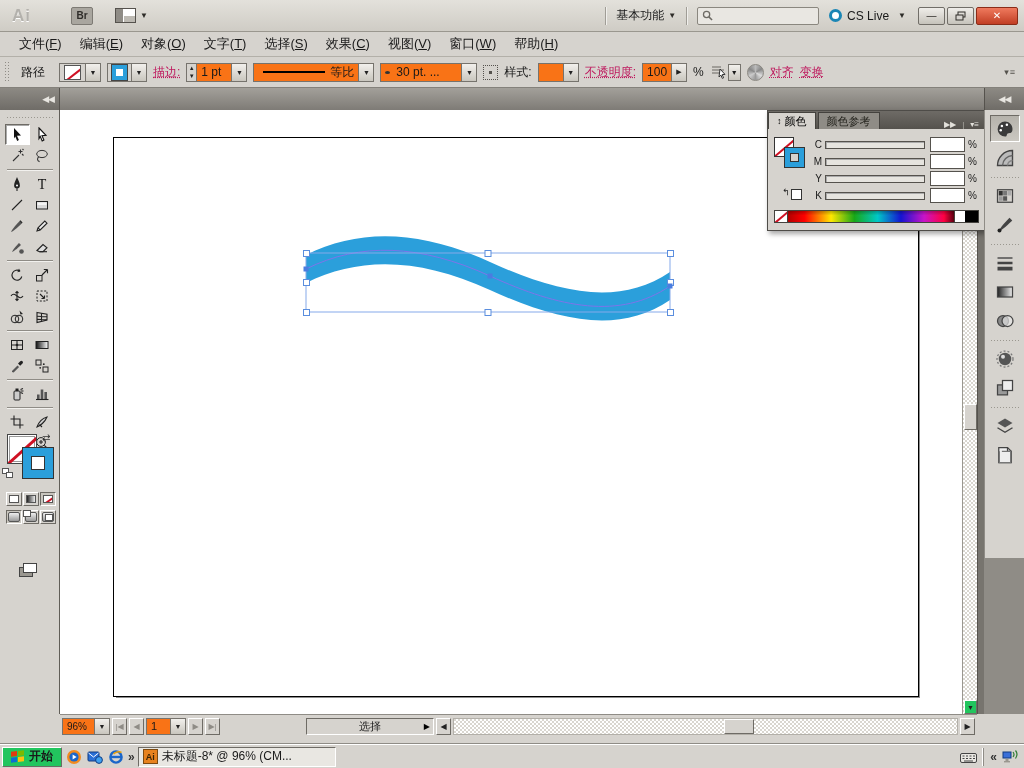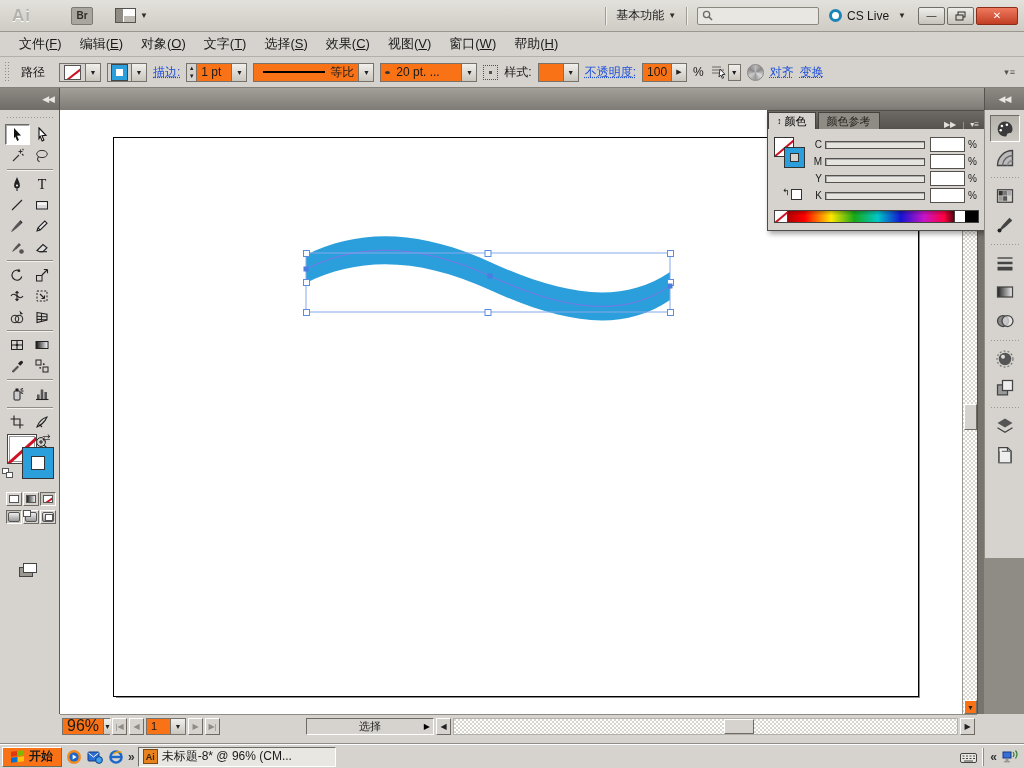--- a/index.html
+++ b/index.html
@@ -1,21 +1,21 @@
 <!DOCTYPE html>
 <html style="--accent: #2b9fdb;"><head>
 <meta charset="utf-8">
 <style>
   * { margin:0; padding:0; box-sizing:border-box; }
   html,body { width:1024px; height:768px; overflow:hidden; }
   body { font-family:"Liberation Sans","DejaVu Sans",sans-serif; font-size:12px; color:#1a1a1a; background:#d6d3ce; position:relative; }
   .abs { position:absolute; }
 
   
-  .out { background:#f97316; border:1px solid; border-color:#fff #6e6b65 #6e6b65 #fff; }
+  .out { background:#22c55e; border:1px solid; border-color:#fff #6e6b65 #6e6b65 #fff; }
 
   
   #titlebar { left:0; top:0; width:1024px; height:32px; background:linear-gradient(#e3e1db,#cfccc5); border-bottom:1px solid #9a978f; display:flex; align-items:center; }
   #ai-logo { font-weight:bold; font-size:17px; color:#b3b1ac; text-shadow:0 1px 0 #fff; margin-left:12px; letter-spacing:1px;}
   #br-btn { margin-left:40px; width:22px; height:18px; background:#a9a69f; border:1px solid #7d7a74; color:#2e2c29; font-size:10px; font-weight:bold; display:flex; align-items:center; justify-content:center; border-radius:2px;}
   #ws-icon { margin-left:22px; width:21px; height:15px; border:1px solid #55524d; background:#fff; position:relative;}
   #ws-icon::before{content:""; position:absolute; left:0; top:0; width:7px; height:13px; background:#8f8c86;}
   #ws-icon::after{content:""; position:absolute; left:8px; top:7px; width:11px; height:6px; background:#bdbab3;}
   .dd-arrow { font-size:8px; color:#2e2c29; margin-left:4px;}
   .tb-sep { width:1px; height:18px; background:#a09d96; box-shadow:1px 0 0 #f0efec; margin:0 10px;}
@@ -28,21 +28,21 @@
   #winbtns { margin-right:6px; display:flex;}
 
   
   #menubar { left:0; top:32px; width:1024px; height:25px; background:#d6d3ce; border-bottom:1px solid #b3b0a9; display:flex; align-items:center; padding-left:10px; font-size:13px;}
   .menu-item { padding:3px 9px; }
   .menu-item u { text-decoration:underline; }
 
   
   #controlbar { left:0; top:57px; width:1024px; height:31px; background:#d6d3ce; border-bottom:1px solid #84817b; display:flex; align-items:center; gap:6px; padding-left:4px; }
   #cb-grip { width:7px; height:22px; background-image:radial-gradient(#8f8c86 28%, transparent 30%); background-size:3px 3px;}
-  .link { color:#1d4ed8; text-decoration:underline dotted; }
+  .link { color:#be185d; text-decoration:underline dotted; }
   .combo { display:flex; align-items:stretch; border:1px solid #76736d; background:#f97316; height:19px;}
   .combo .val { display:flex; align-items:center; padding:0 4px; }
   .combo .btn { width:15px; background:linear-gradient(#f2f0ec,#c9c6be); border-left:1px solid #76736d; display:flex; align-items:center; justify-content:center; font-size:7px; color:#222;}
   .swatch-none { width:17px; height:15px; background:#fff; border:1px solid #555; position:relative; overflow:hidden;}
   .swatch-none::after { content:""; position:absolute; left:-3px; top:6px; width:28px; height:2px; background:#cf1124; transform:rotate(-38deg);}
   .swatch-stroke { width:15px; height:15px; border:4px solid var(--accent); outline:1px solid #444; background:#fff;}
   .stepper { display:flex; flex-direction:column; width:11px; border:1px solid #76736d; background:#d6d3ce;}
   .stepper span { flex:1; font-size:6px; line-height:8px; text-align:center; color:#222;}
   .lineprev { width:62px; height:2px; background:#000; margin:0 5px;}
   #ref-point-icon { width:15px; height:15px; border:1px dotted #55524d; position:relative;}
@@ -240,21 +240,21 @@
   <div class="combo">
     <span class="val">
         <span class="lineprev"></span>
         <span>等比</span>
       </span>
     <span class="btn">▼</span>
   </div>
   <div class="combo">
     <span class="val" style="width:80px; gap:6px;">
         <span style="width:5px;height:3px;background:#333;border-radius:50%;"></span>
-        <span>20 pt. ...</span>
+        <span>30 pt. ...</span>
       </span>
     <span class="btn">▼</span>
   </div>
   <div id="ref-point-icon"></div>
   <span>样式:</span>
   <div class="combo">
     <span class="val" style="width:24px;"></span>
     <span class="btn">▼</span>
   </div>
   <span class="link">不透明度:</span>
@@ -677,21 +677,21 @@
           <path d="M10 2v3h3" fill="none" stroke="#444"></path>
           <path d="M5.5 5h7v9h-9V5" fill="none" stroke="#777"></path>
         </svg>
       </div>
     </div>
   <div id="dock-tail"></div>
 </div>
 
 <div id="statusbar" class="abs">
   <div class="combo" id="zoom-combo">
-    <span class="val" style="flex:1; font-size:16px;border-radius:6px;">96%</span>
+    <span class="val" style="flex:1; font-size:10px;border-radius:6px;">96%</span>
     <span class="btn">▼</span>
   </div>
   <div class="nav-btn">|◀</div>
   <div class="nav-btn">◀</div>
   <div class="combo" id="page-combo">
     <span class="val" style="flex:1; font-size:11px;">1</span>
     <span class="btn">▼</span>
   </div>
   <div class="nav-btn">▶</div>
   <div class="nav-btn">▶|</div>

